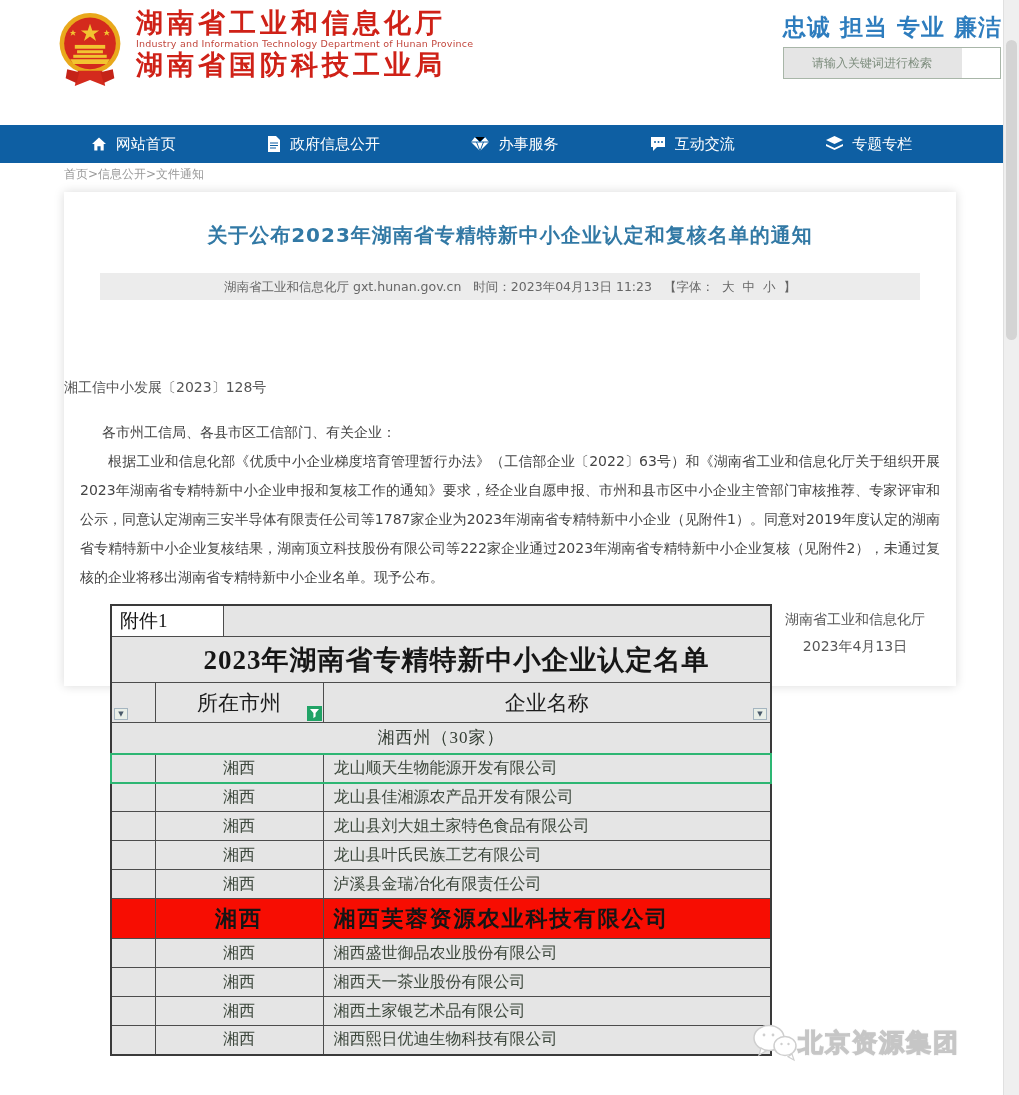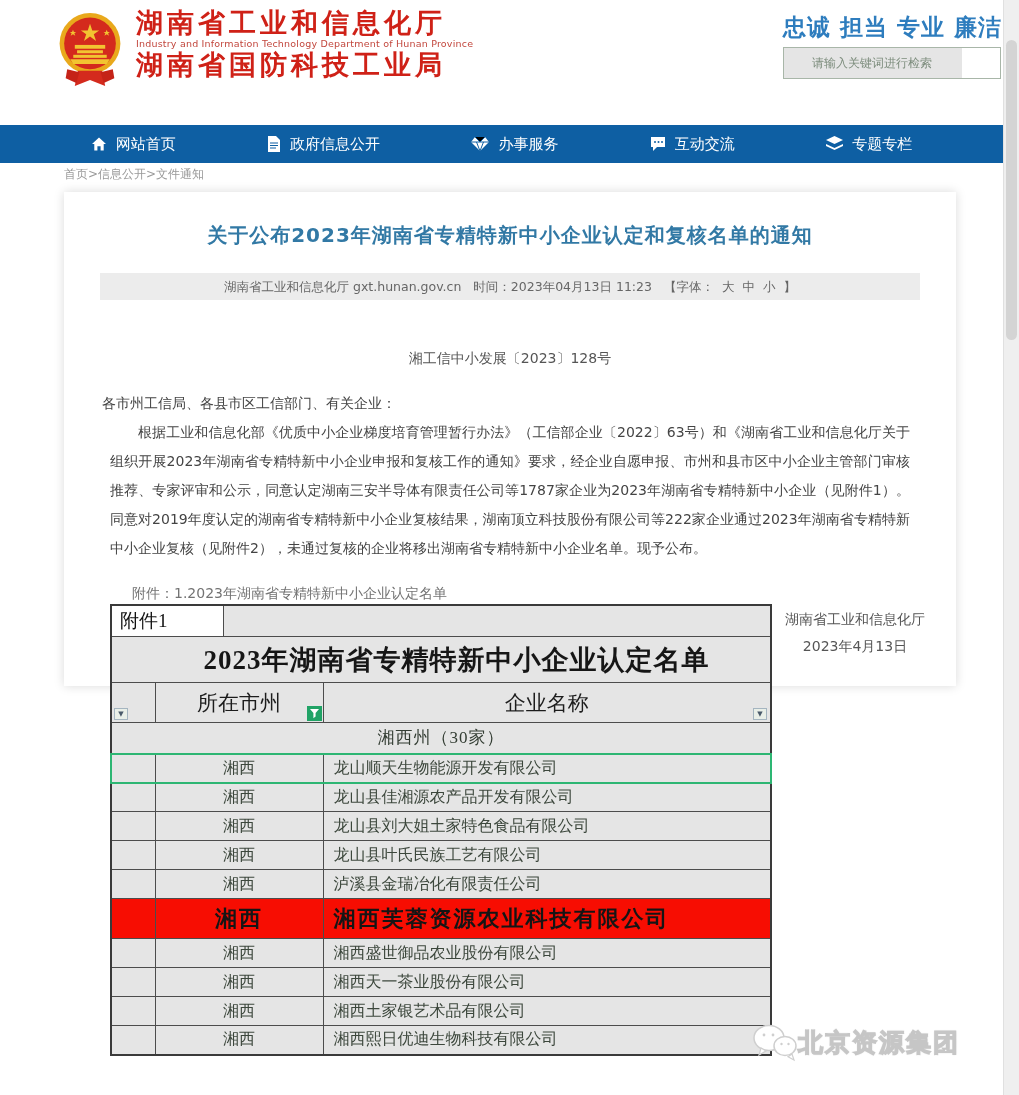--- a/index.html
+++ b/index.html
@@ -25,23 +25,23 @@
 
   
   .breadcrumb { position:absolute; top:166px; left:64px; font-size:12px; color:#999; }
 
   
   .card { position:absolute; left:64px; top:192px; width:892px; height:494px; background:#fff; box-shadow:0 0 10px rgba(0,0,0,0.15); }
   .article-title { margin-top:30px; text-align:center; color:#3279a5; font-size:20px; font-weight:bold; letter-spacing:1px; }
   .meta-bar { margin:24px 36px 0; background:#ececec; height:27px; line-height:27px; text-align:center; font-size:12.5px; color:#666; white-space:nowrap; }
   .meta-bar span { margin:0 4px; }
   .font-link { cursor:pointer; margin:0 2px; }
-  .doc-number { text-align:center; margin-top:50px; font-size:14px; color:#555; }
+  .doc-number { margin-top:79px; font-size:14px; color:#555; }
   .salutation { margin:27px 38px 0; font-size:14px; color:#444; }
-  .body-para { margin:5px 46px 0; font-size:14px; color:#444; line-height:29px; text-align:justify; text-indent:2em; }
+  .body-para { margin:5px 16px 0; font-size:14px; color:#444; line-height:29px; text-align:justify; text-indent:2em; }
   .attachments { margin:19px 0 0 68px; font-size:14px; color:#737373; line-height:23px; }
   .attach-line2 { padding-left:44px; }
 
   .signature { position:absolute; left:785px; top:606px; width:140px; text-align:center; font-size:14px; color:#555; line-height:27px; }
 
   
   .xls-wrap { position:absolute; left:110px; top:604px; }
   table.xls { border-collapse:collapse; width:660px; background:#e5e5e5; table-layout:fixed;
               font-family:"Liberation Serif","DejaVu Serif",serif; }
   table.xls td, table.xls th { border:1px solid #4c4c4c; overflow:hidden; white-space:nowrap; }

